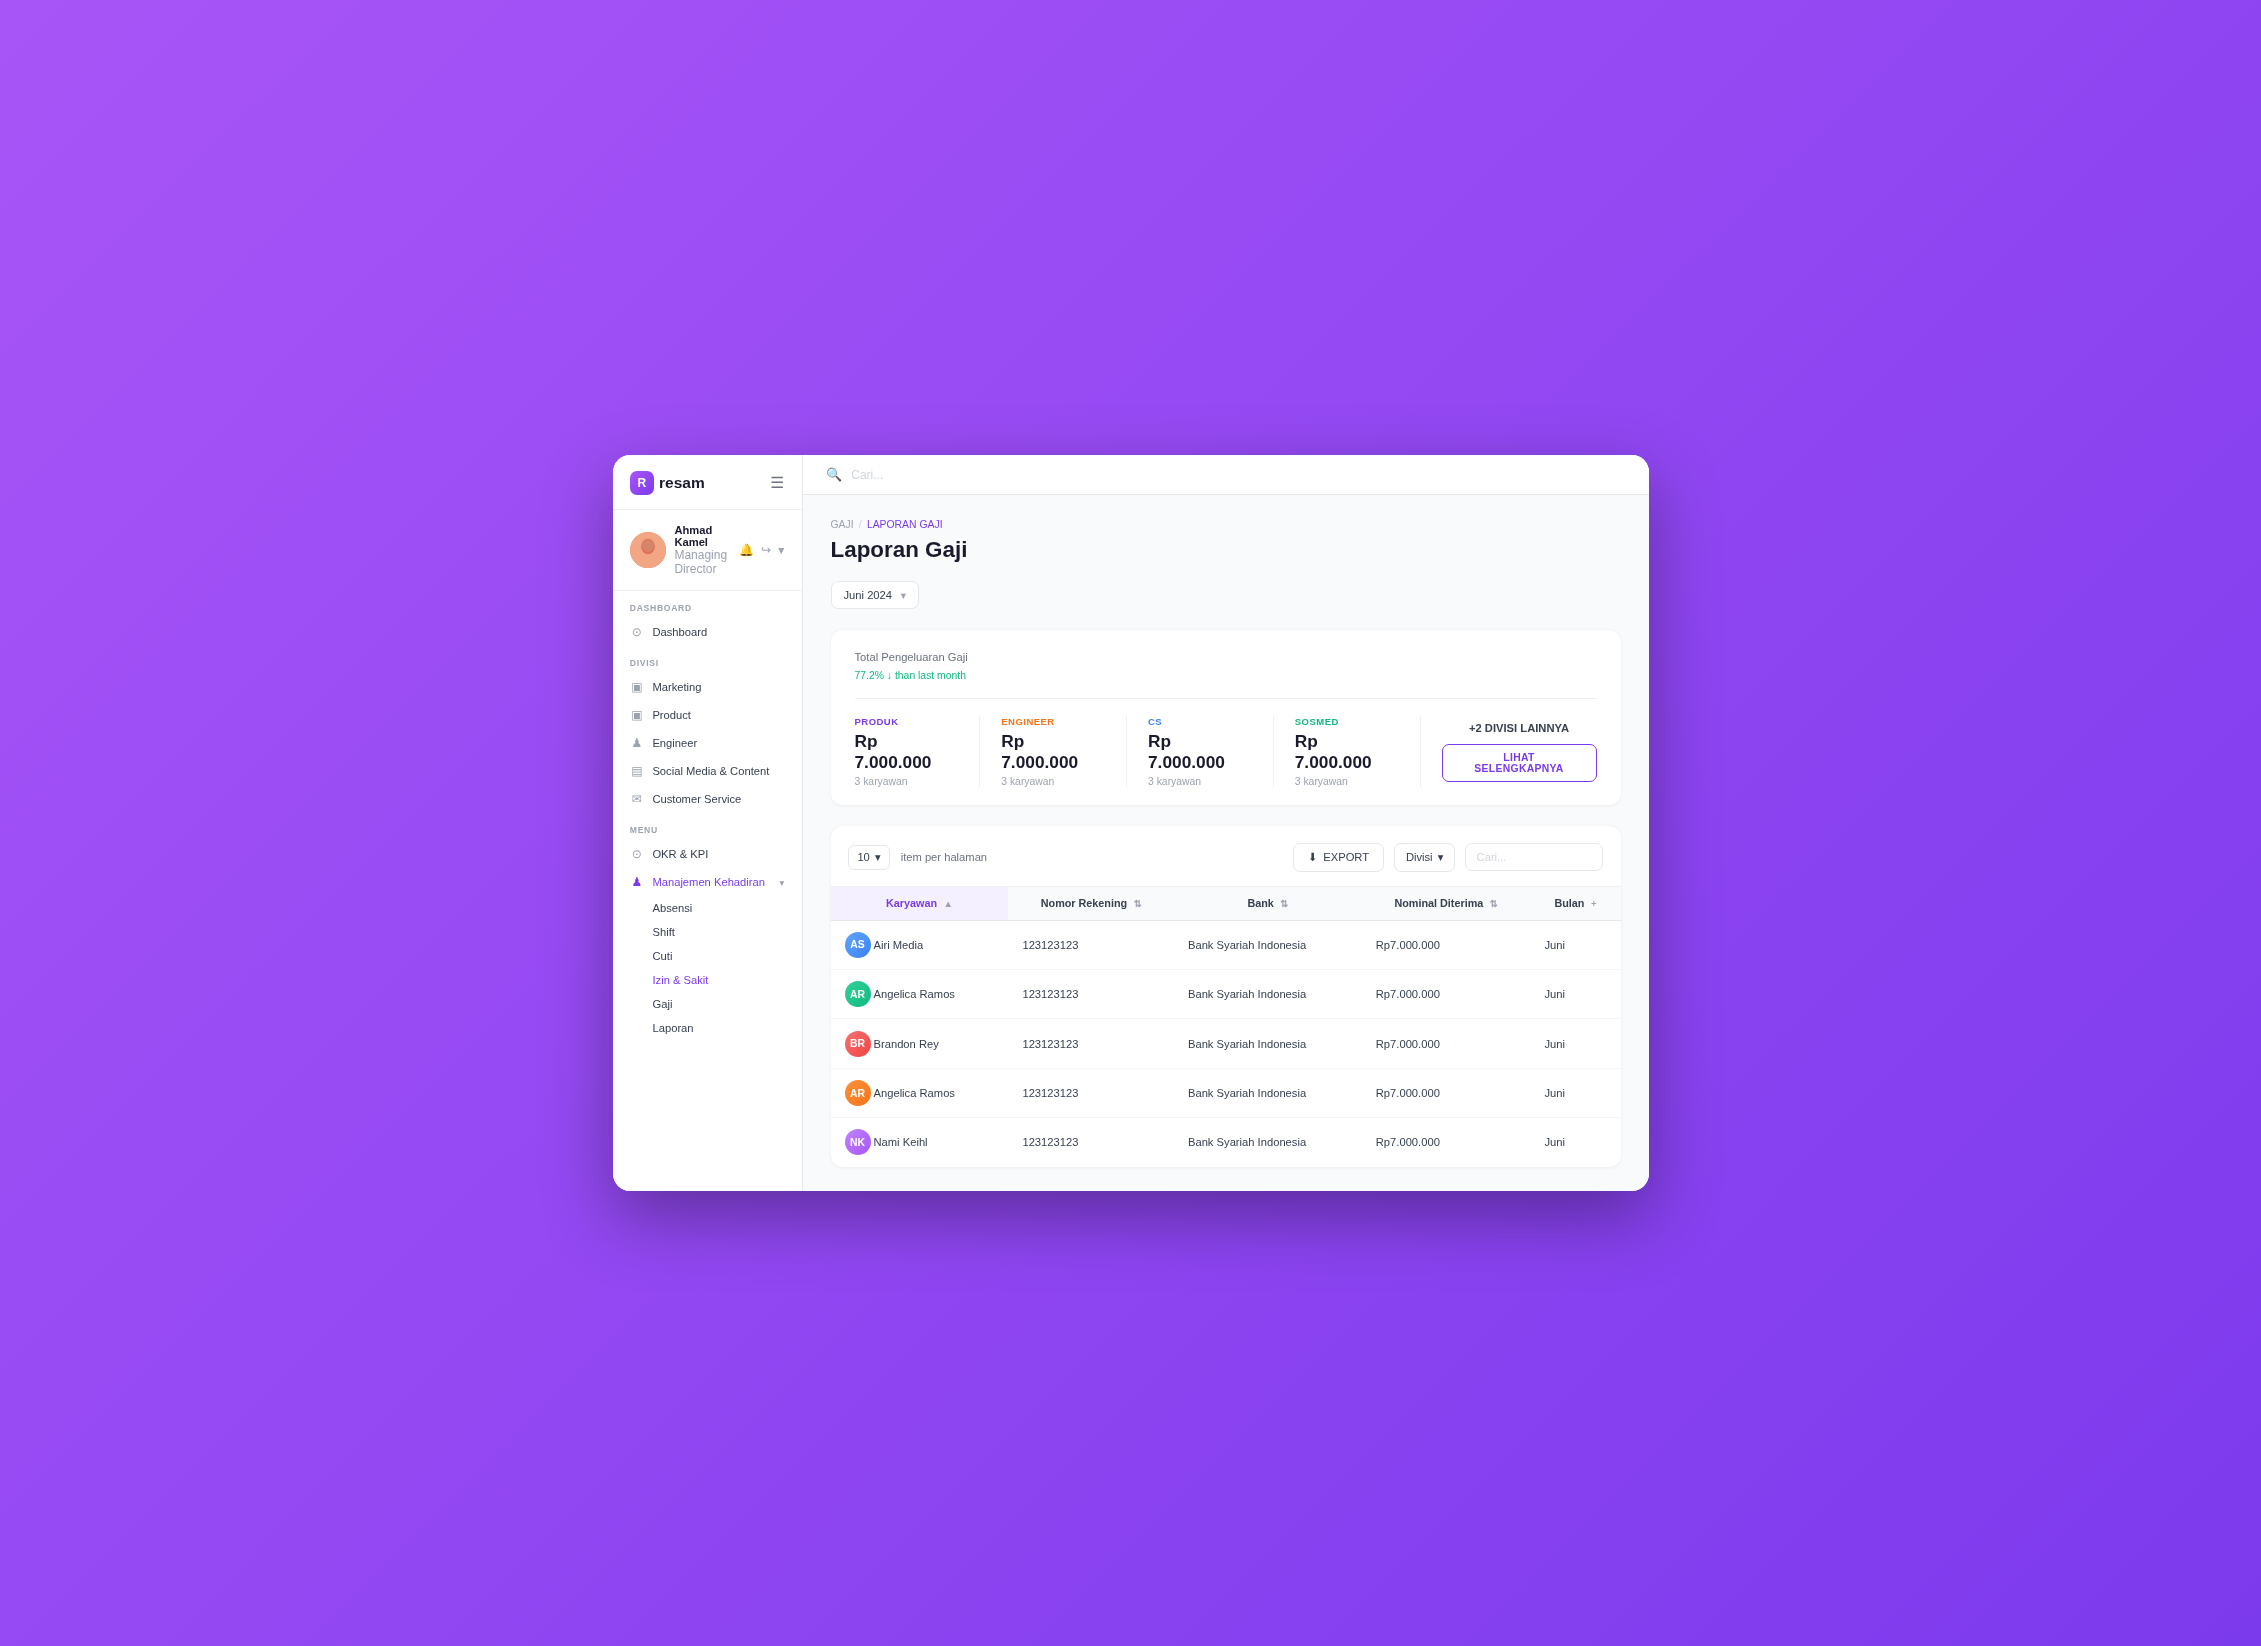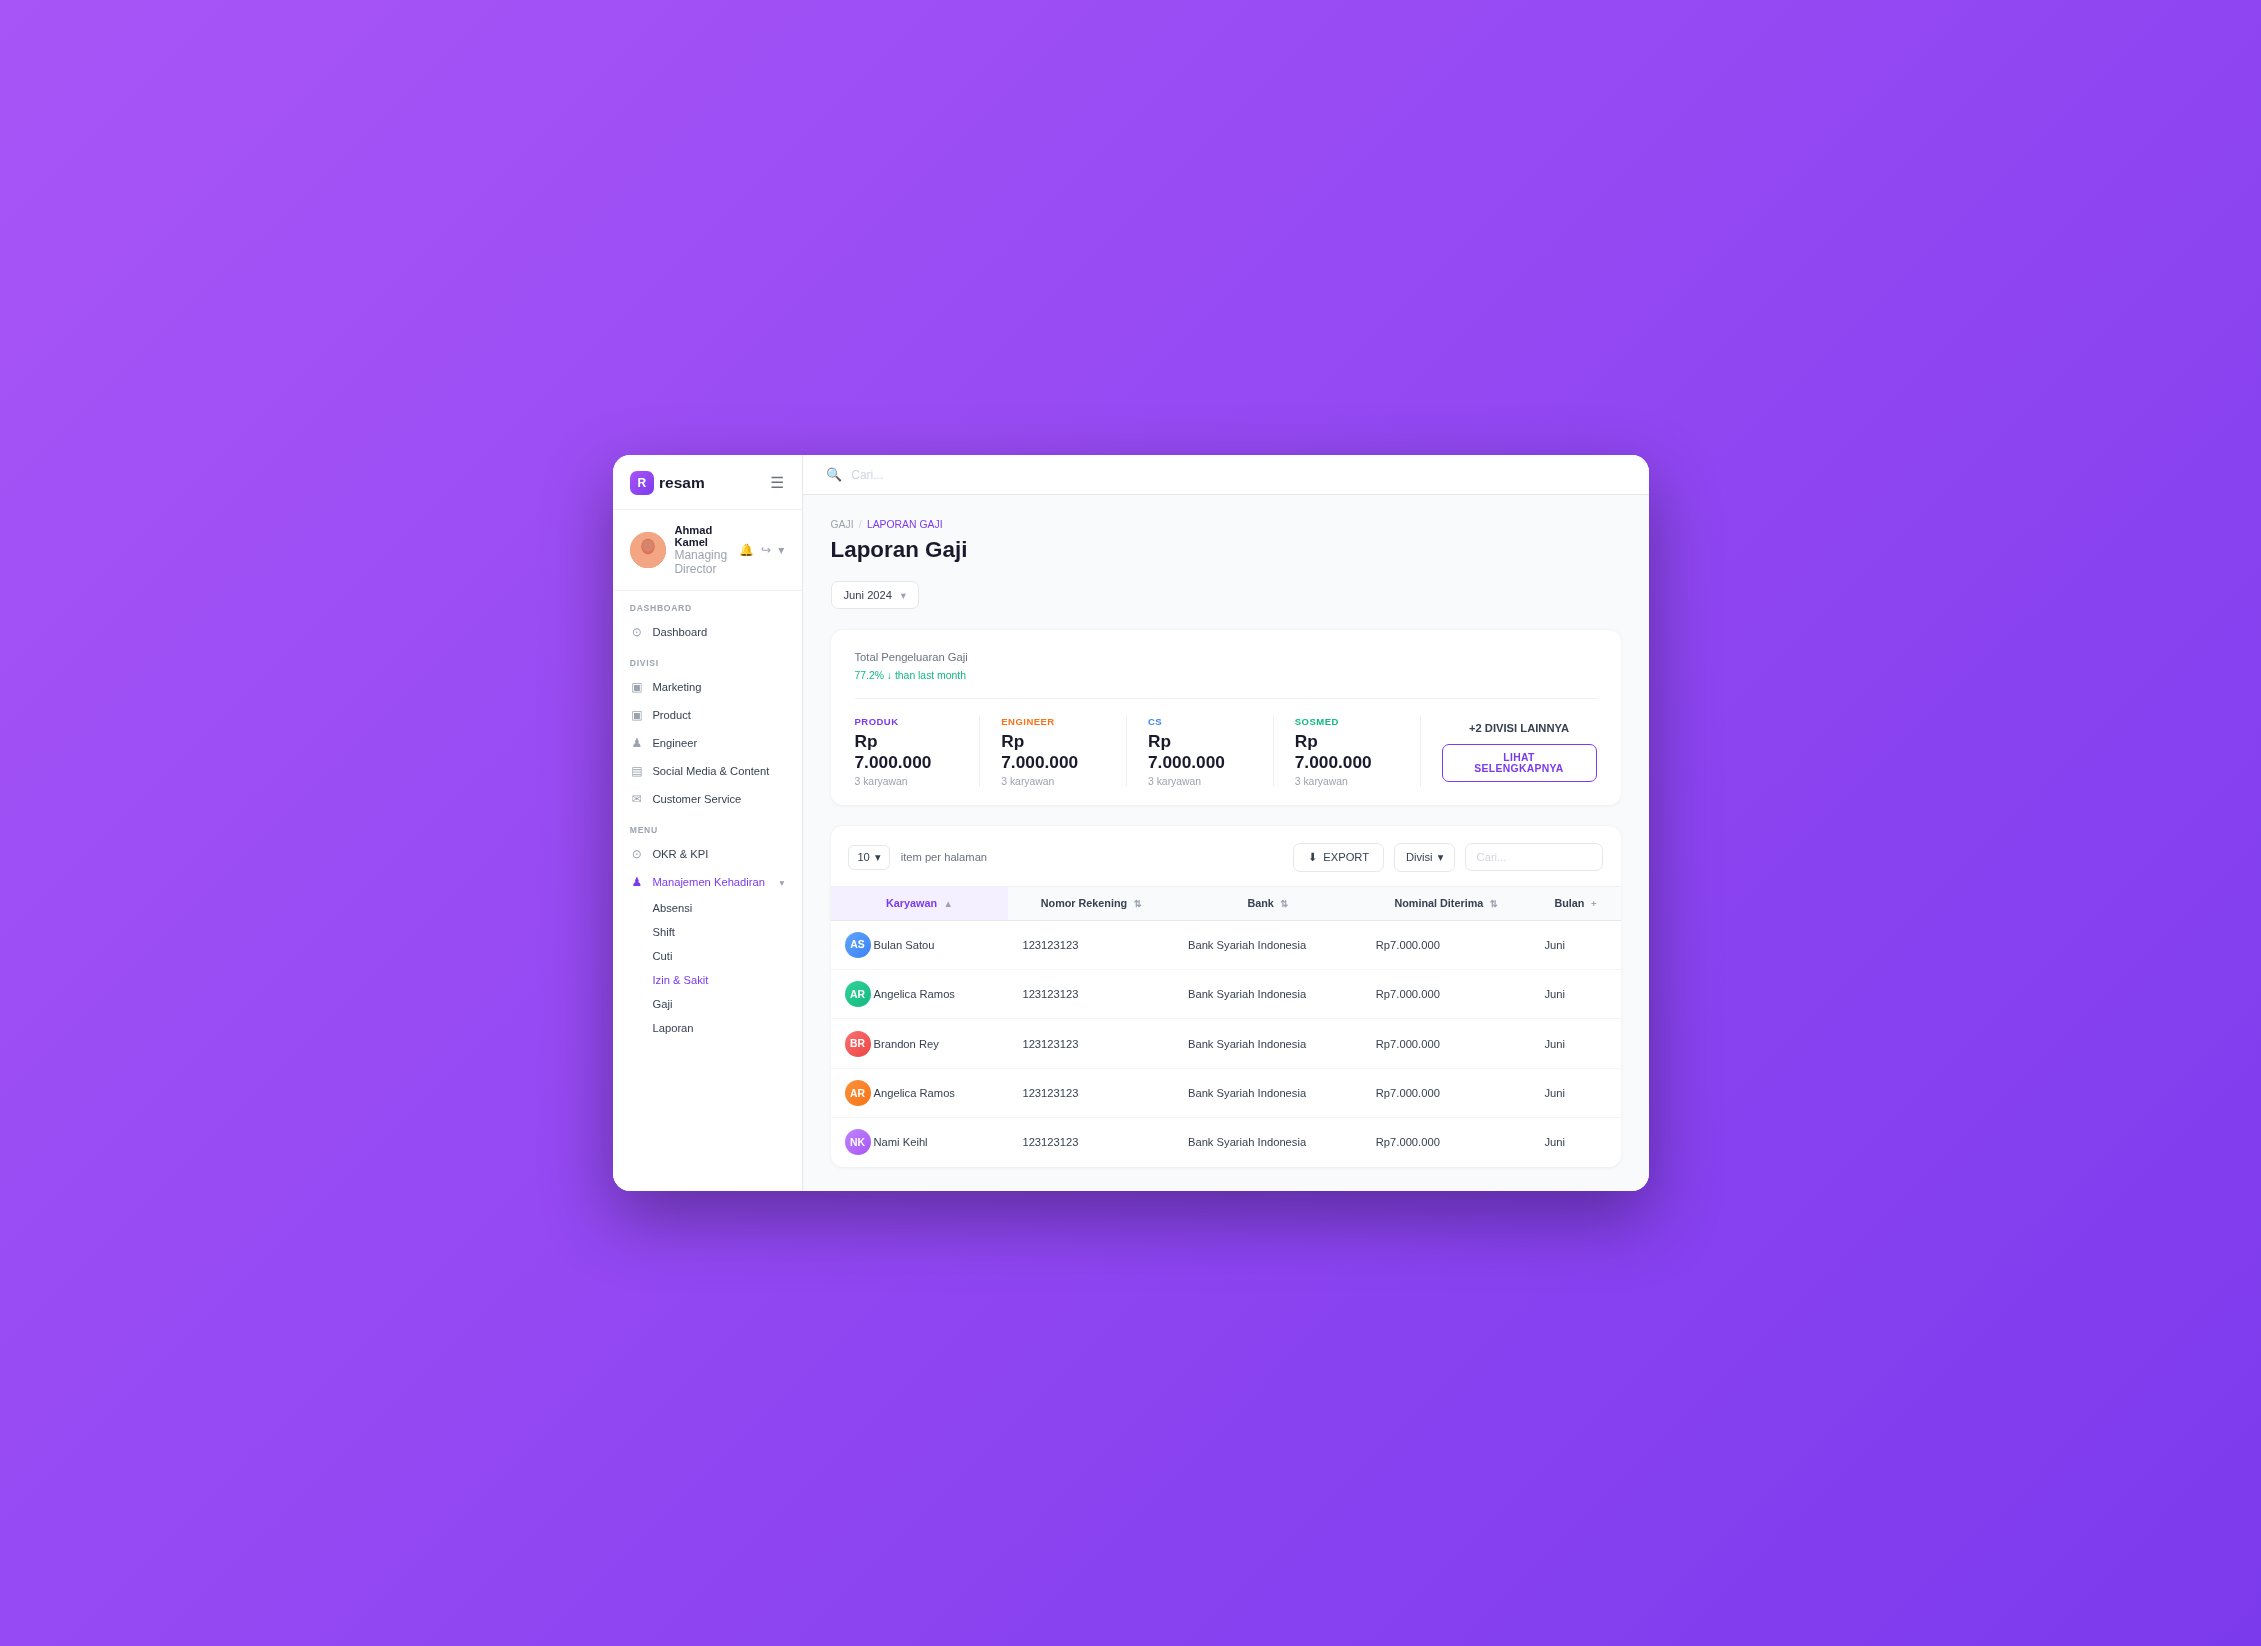--- a/index.html
+++ b/index.html
@@ -538,21 +538,21 @@
               <th>
                 Bulan <span class="sort-icon">+</span>
               </th>
             </tr>
           </thead>
           <tbody>
             <tr>
               <td>
                 <div class="karyawan-cell">
                   <div class="karyawan-avatar av-blue">AS</div>
-                  <span>Bulan Satou</span>
+                  <span>Airi Media</span>
                 </div>
               </td>
               <td>123123123</td>
               <td>Bank Syariah Indonesia</td>
               <td>Rp7.000.000</td>
               <td>Juni</td>
             </tr>
             <tr>
               <td>
                 <div class="karyawan-cell">

